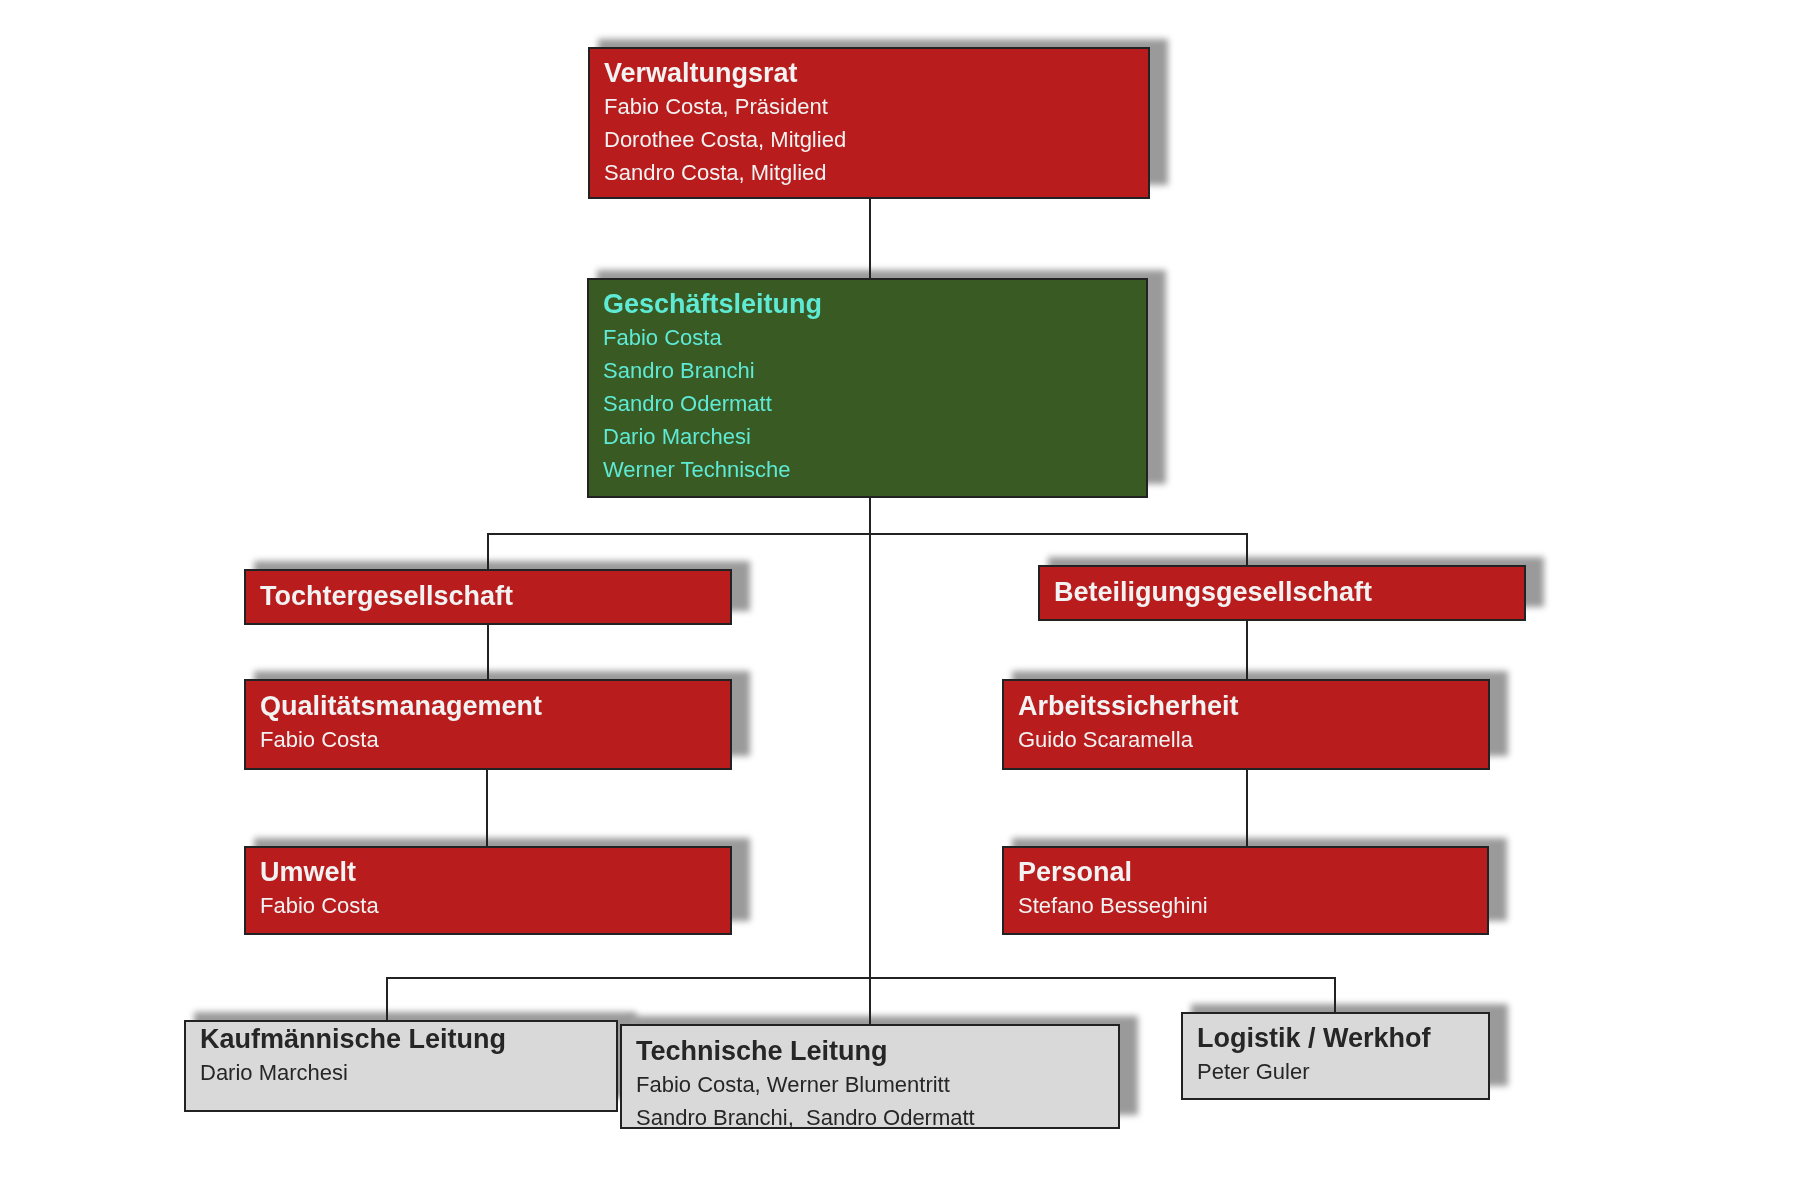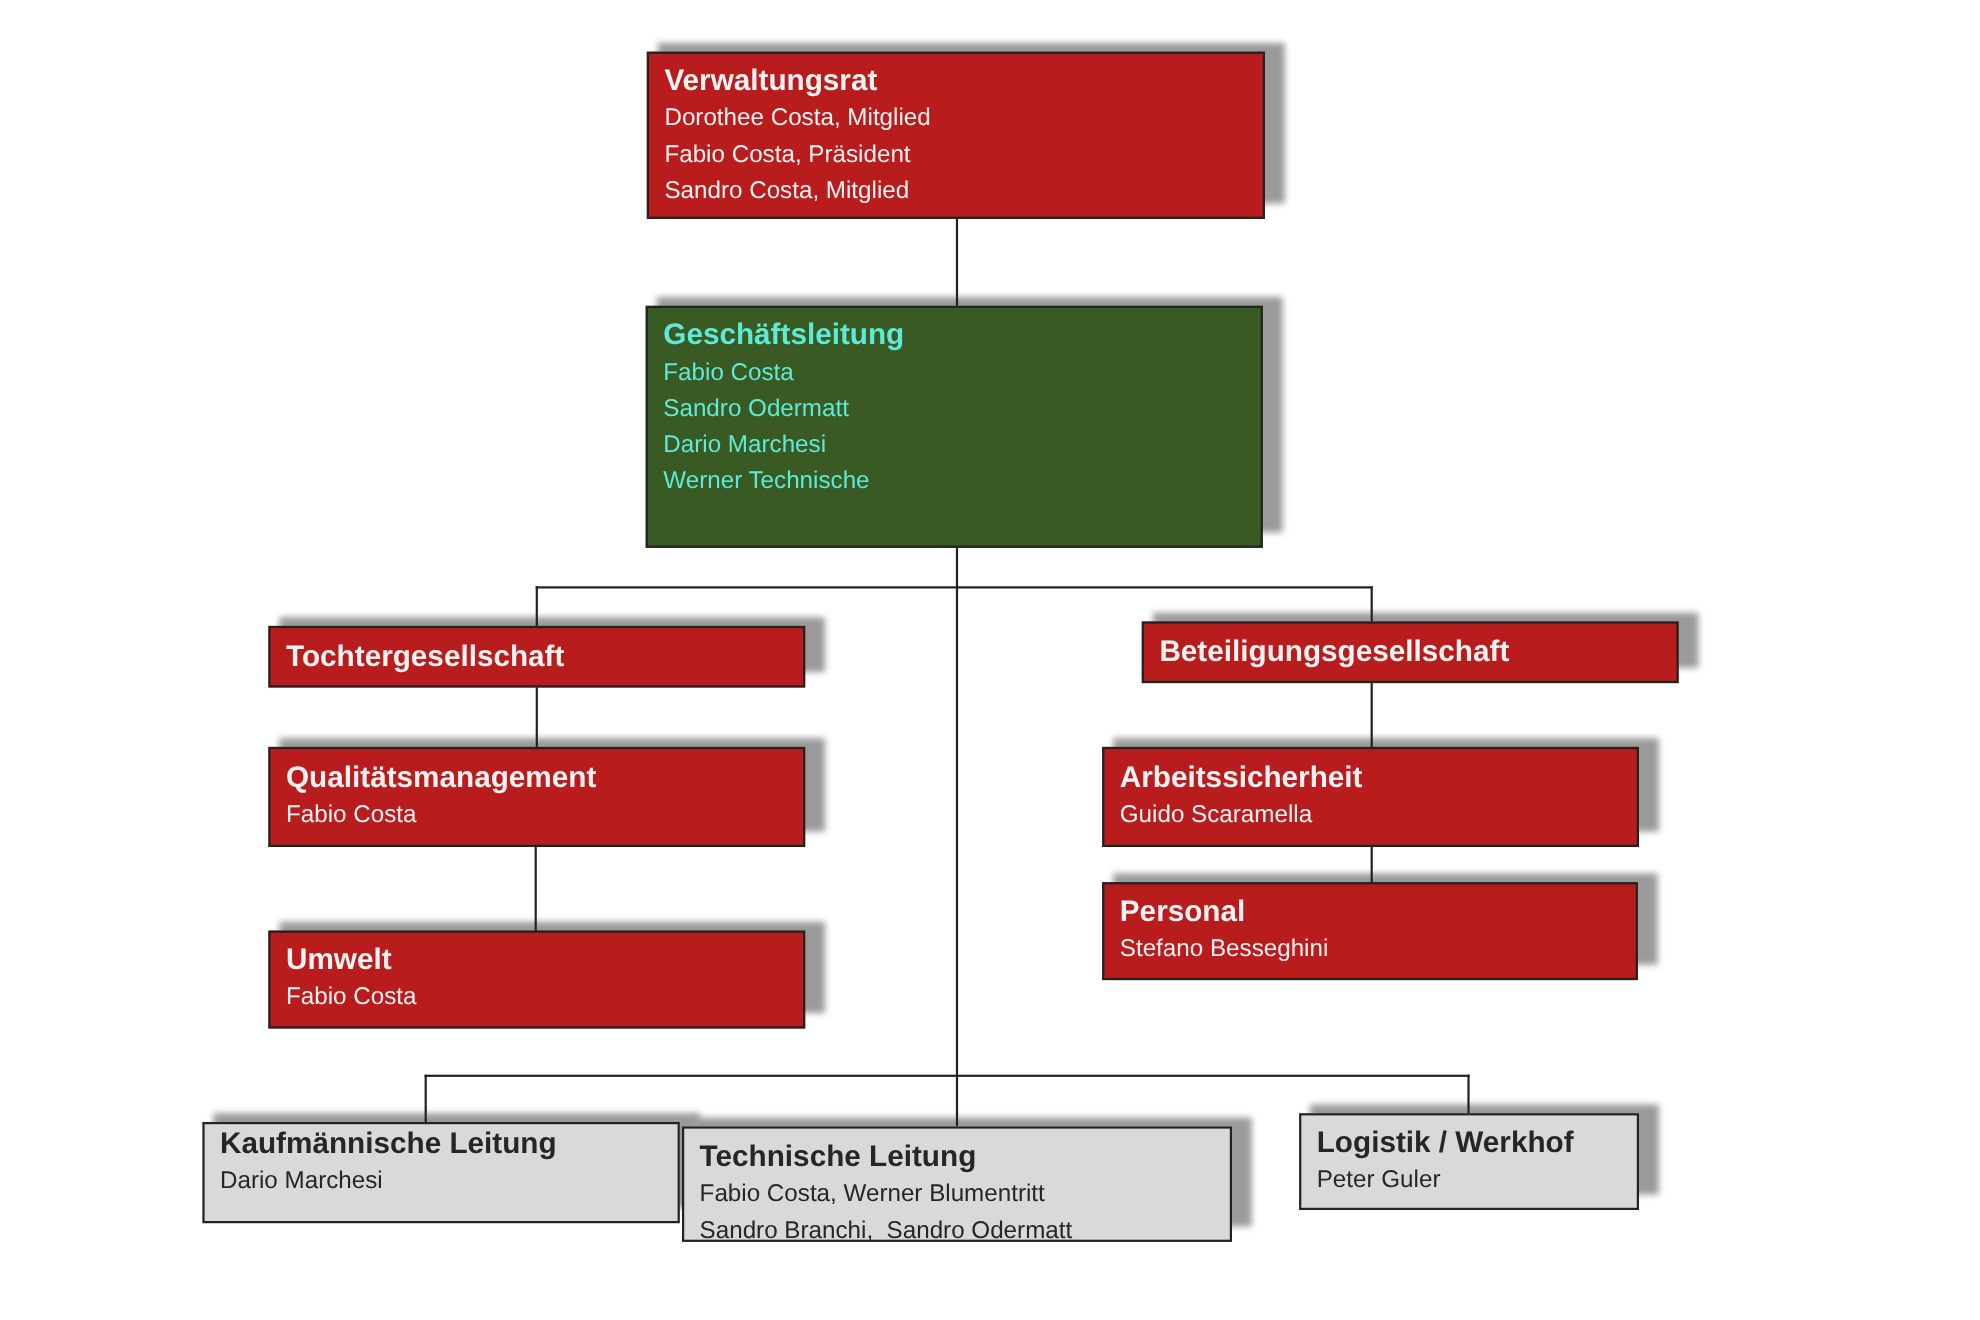--- a/index.html
+++ b/index.html
@@ -30,28 +30,29 @@
   <div class="conn" style="left:487px; top:623px; width:2px; height:57px;"></div>
   <div class="conn" style="left:486px; top:768px; width:2px; height:79px;"></div>
   <div class="conn" style="left:1246px; top:618px; width:2px; height:62px;"></div>
   <div class="conn" style="left:1246px; top:768px; width:2px; height:79px;"></div>
   <div class="conn" style="left:386px; top:977px; width:950px; height:2px;"></div>
   <div class="conn" style="left:386px; top:977px; width:2px; height:44px;"></div>
   <div class="conn" style="left:1334px; top:977px; width:2px; height:36px;"></div>
 
   <div class="box dark" style="left:588px; top:47px; width:562px; height:152px; padding-top:8px;">
     <span class="title">Verwaltungsrat</span>
+    <span class="line">Fabio Costa, Präsident</span>
     <span class="line">Dorothee Costa, Mitglied</span>
-    <span class="line">Fabio Costa, Präsident</span>
     <span class="line">Sandro Costa, Mitglied</span>
   </div>
 
   <div class="box green" style="left:587px; top:278px; width:561px; height:220px; padding-top:8px;">
     <span class="title">Geschäftsleitung</span>
     <span class="line">Fabio Costa</span>
+    <span class="line">Sandro Branchi</span>
     <span class="line">Sandro Odermatt</span>
     <span class="line">Dario Marchesi</span>
     <span class="line">Werner Technische</span>
   </div>
 
   <div class="box dark" style="left:244px; top:569px; width:488px; height:56px; padding-top:9px;">
     <span class="title">Tochtergesellschaft</span>
   </div>
 
   <div class="box dark" style="left:1002px; top:565px; width:488px; height:56px; padding-top:9px;margin-left:36px;">
@@ -66,21 +67,21 @@
   <div class="box dark" style="left:1002px; top:679px; width:488px; height:91px; padding-top:9px;">
     <span class="title">Arbeitssicherheit</span>
     <span class="line">Guido Scaramella</span>
   </div>
 
   <div class="box dark" style="left:244px; top:846px; width:488px; height:89px; padding-top:8px;">
     <span class="title">Umwelt</span>
     <span class="line">Fabio Costa</span>
   </div>
 
-  <div class="box dark" style="left:1002px; top:802px; width:487px; height:89px; padding-top:8px;">
+  <div class="box dark" style="left:1002px; top:846px; width:487px; height:89px; padding-top:8px;">
     <span class="title">Personal</span>
     <span class="line">Stefano Besseghini</span>
   </div>
 
   <div class="box light" style="left:184px; top:1020px; width:434px; height:92px; padding-top:1px;">
     <span class="title">Kaufmännische Leitung</span>
     <span class="line">Dario Marchesi</span>
   </div>
 
   <div class="box light" style="left:620px; top:1024px; width:500px; height:105px; padding-top:9px;">

